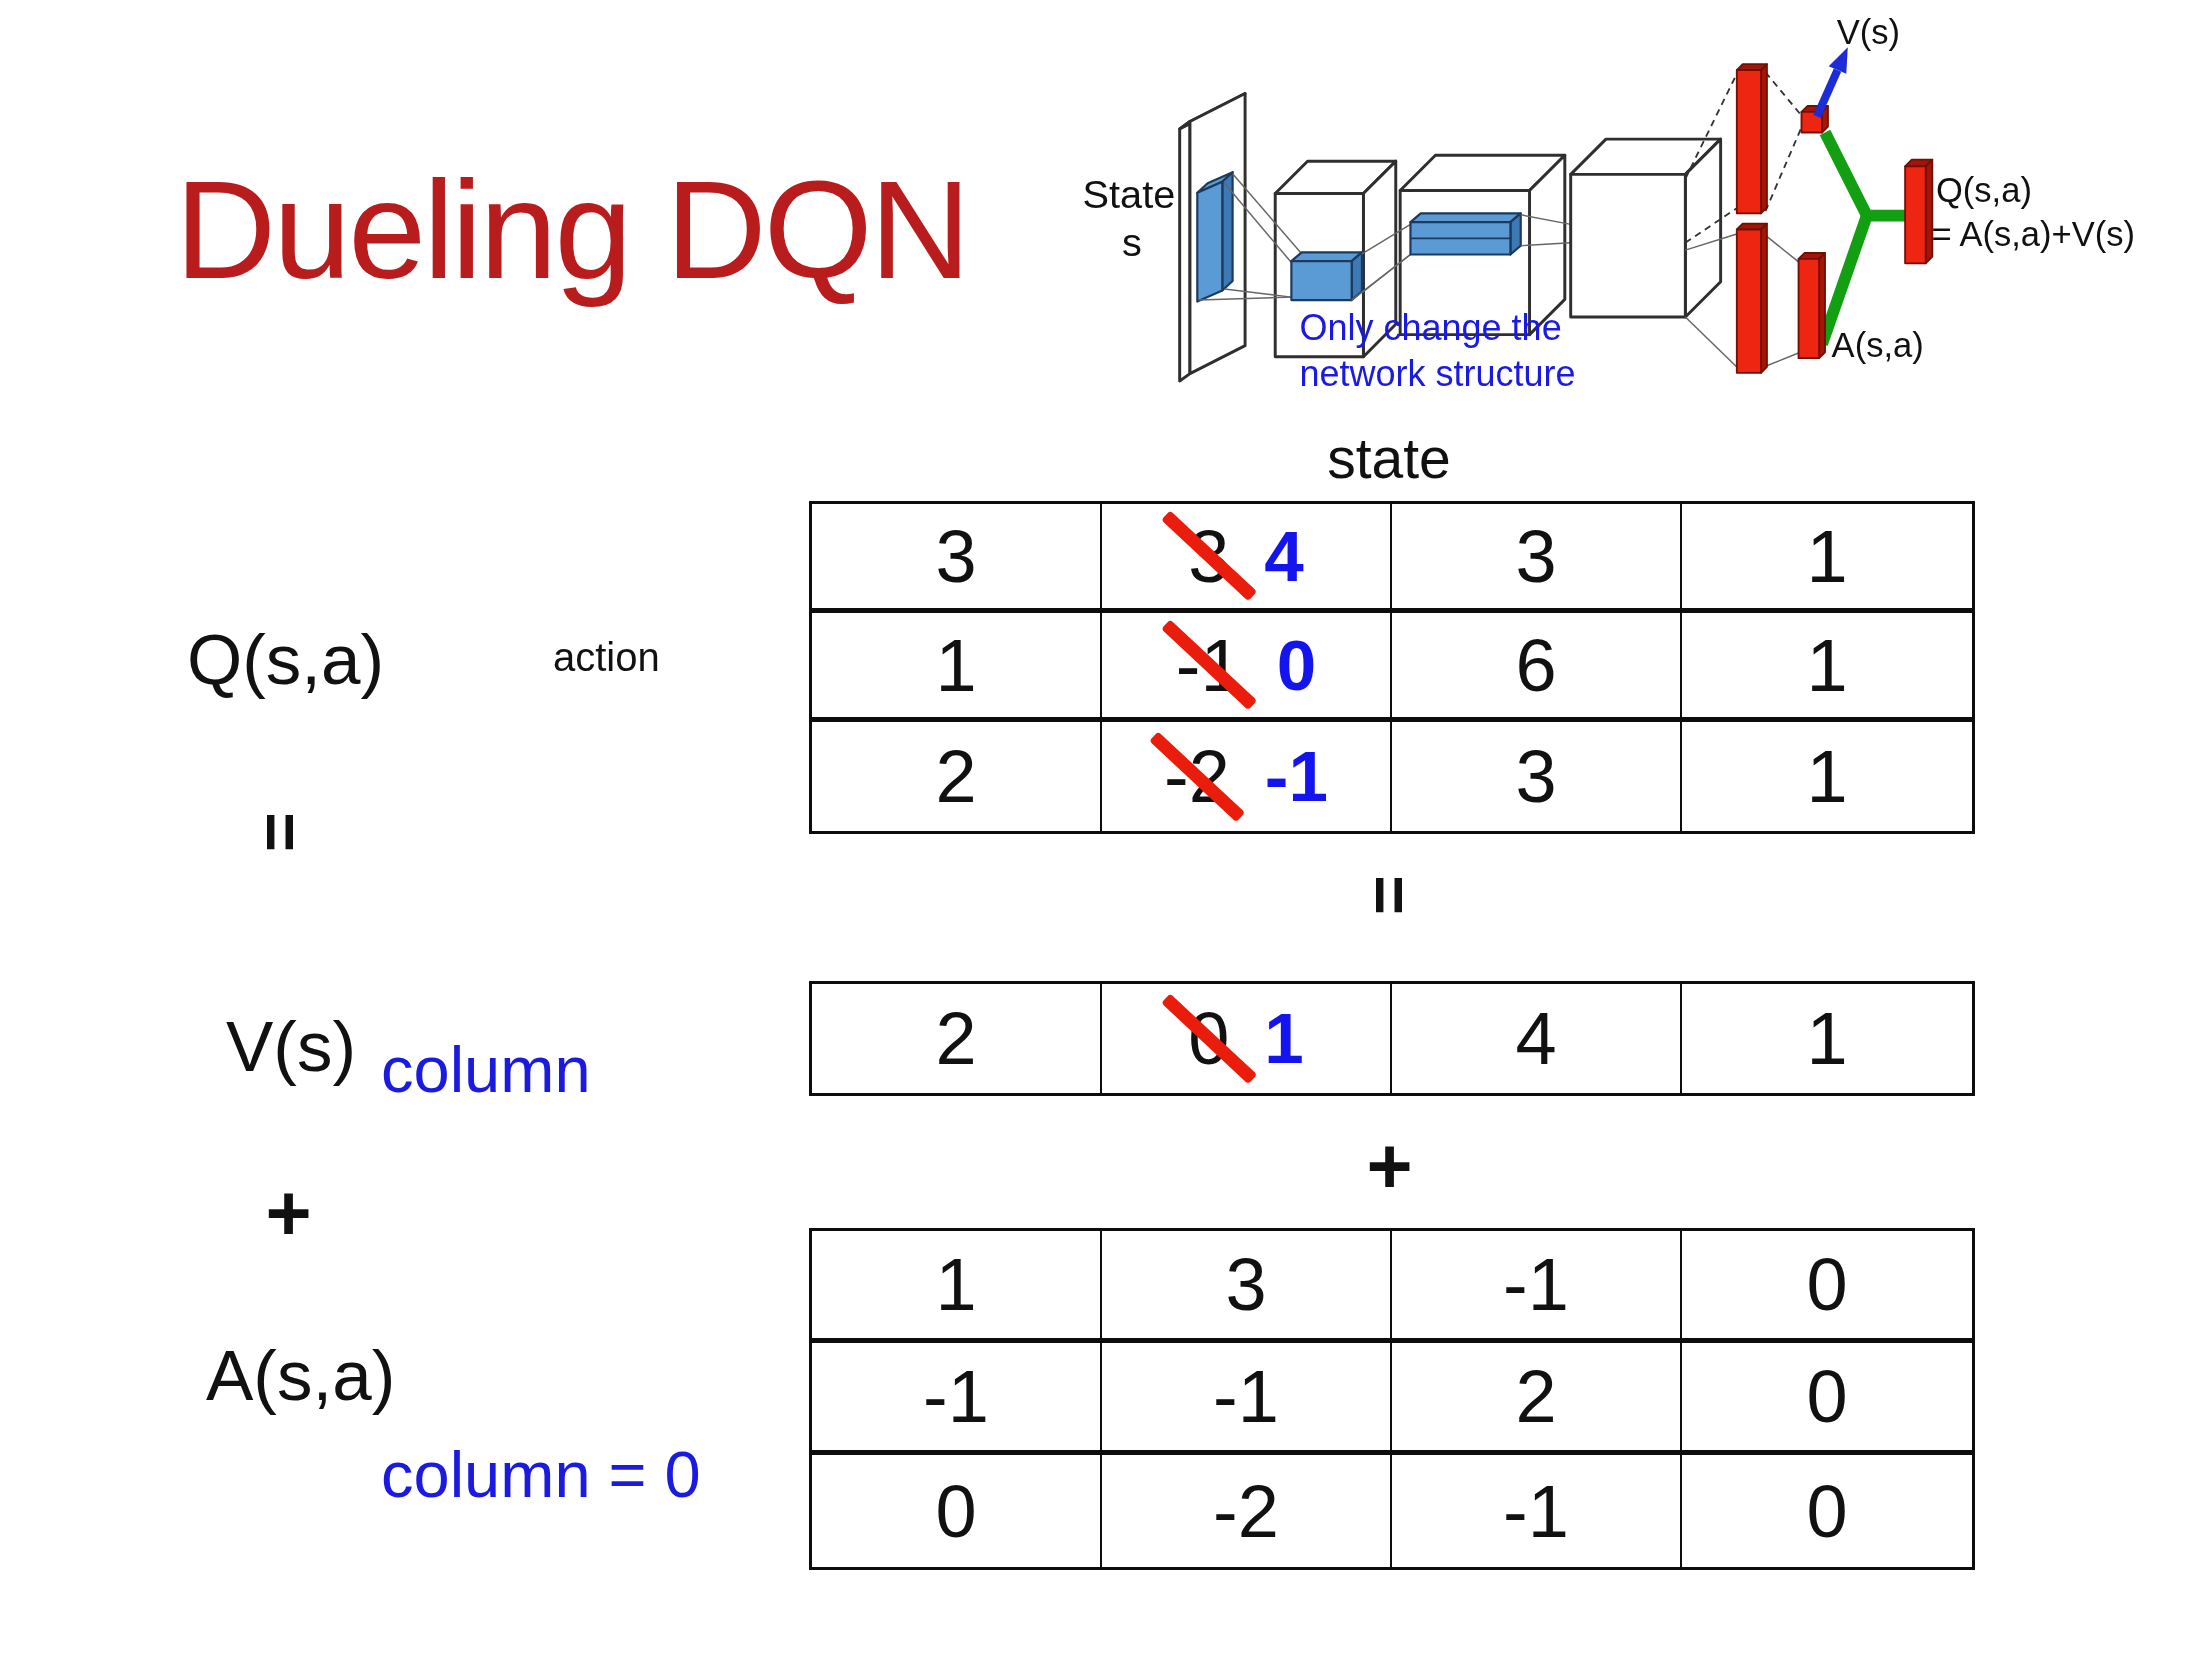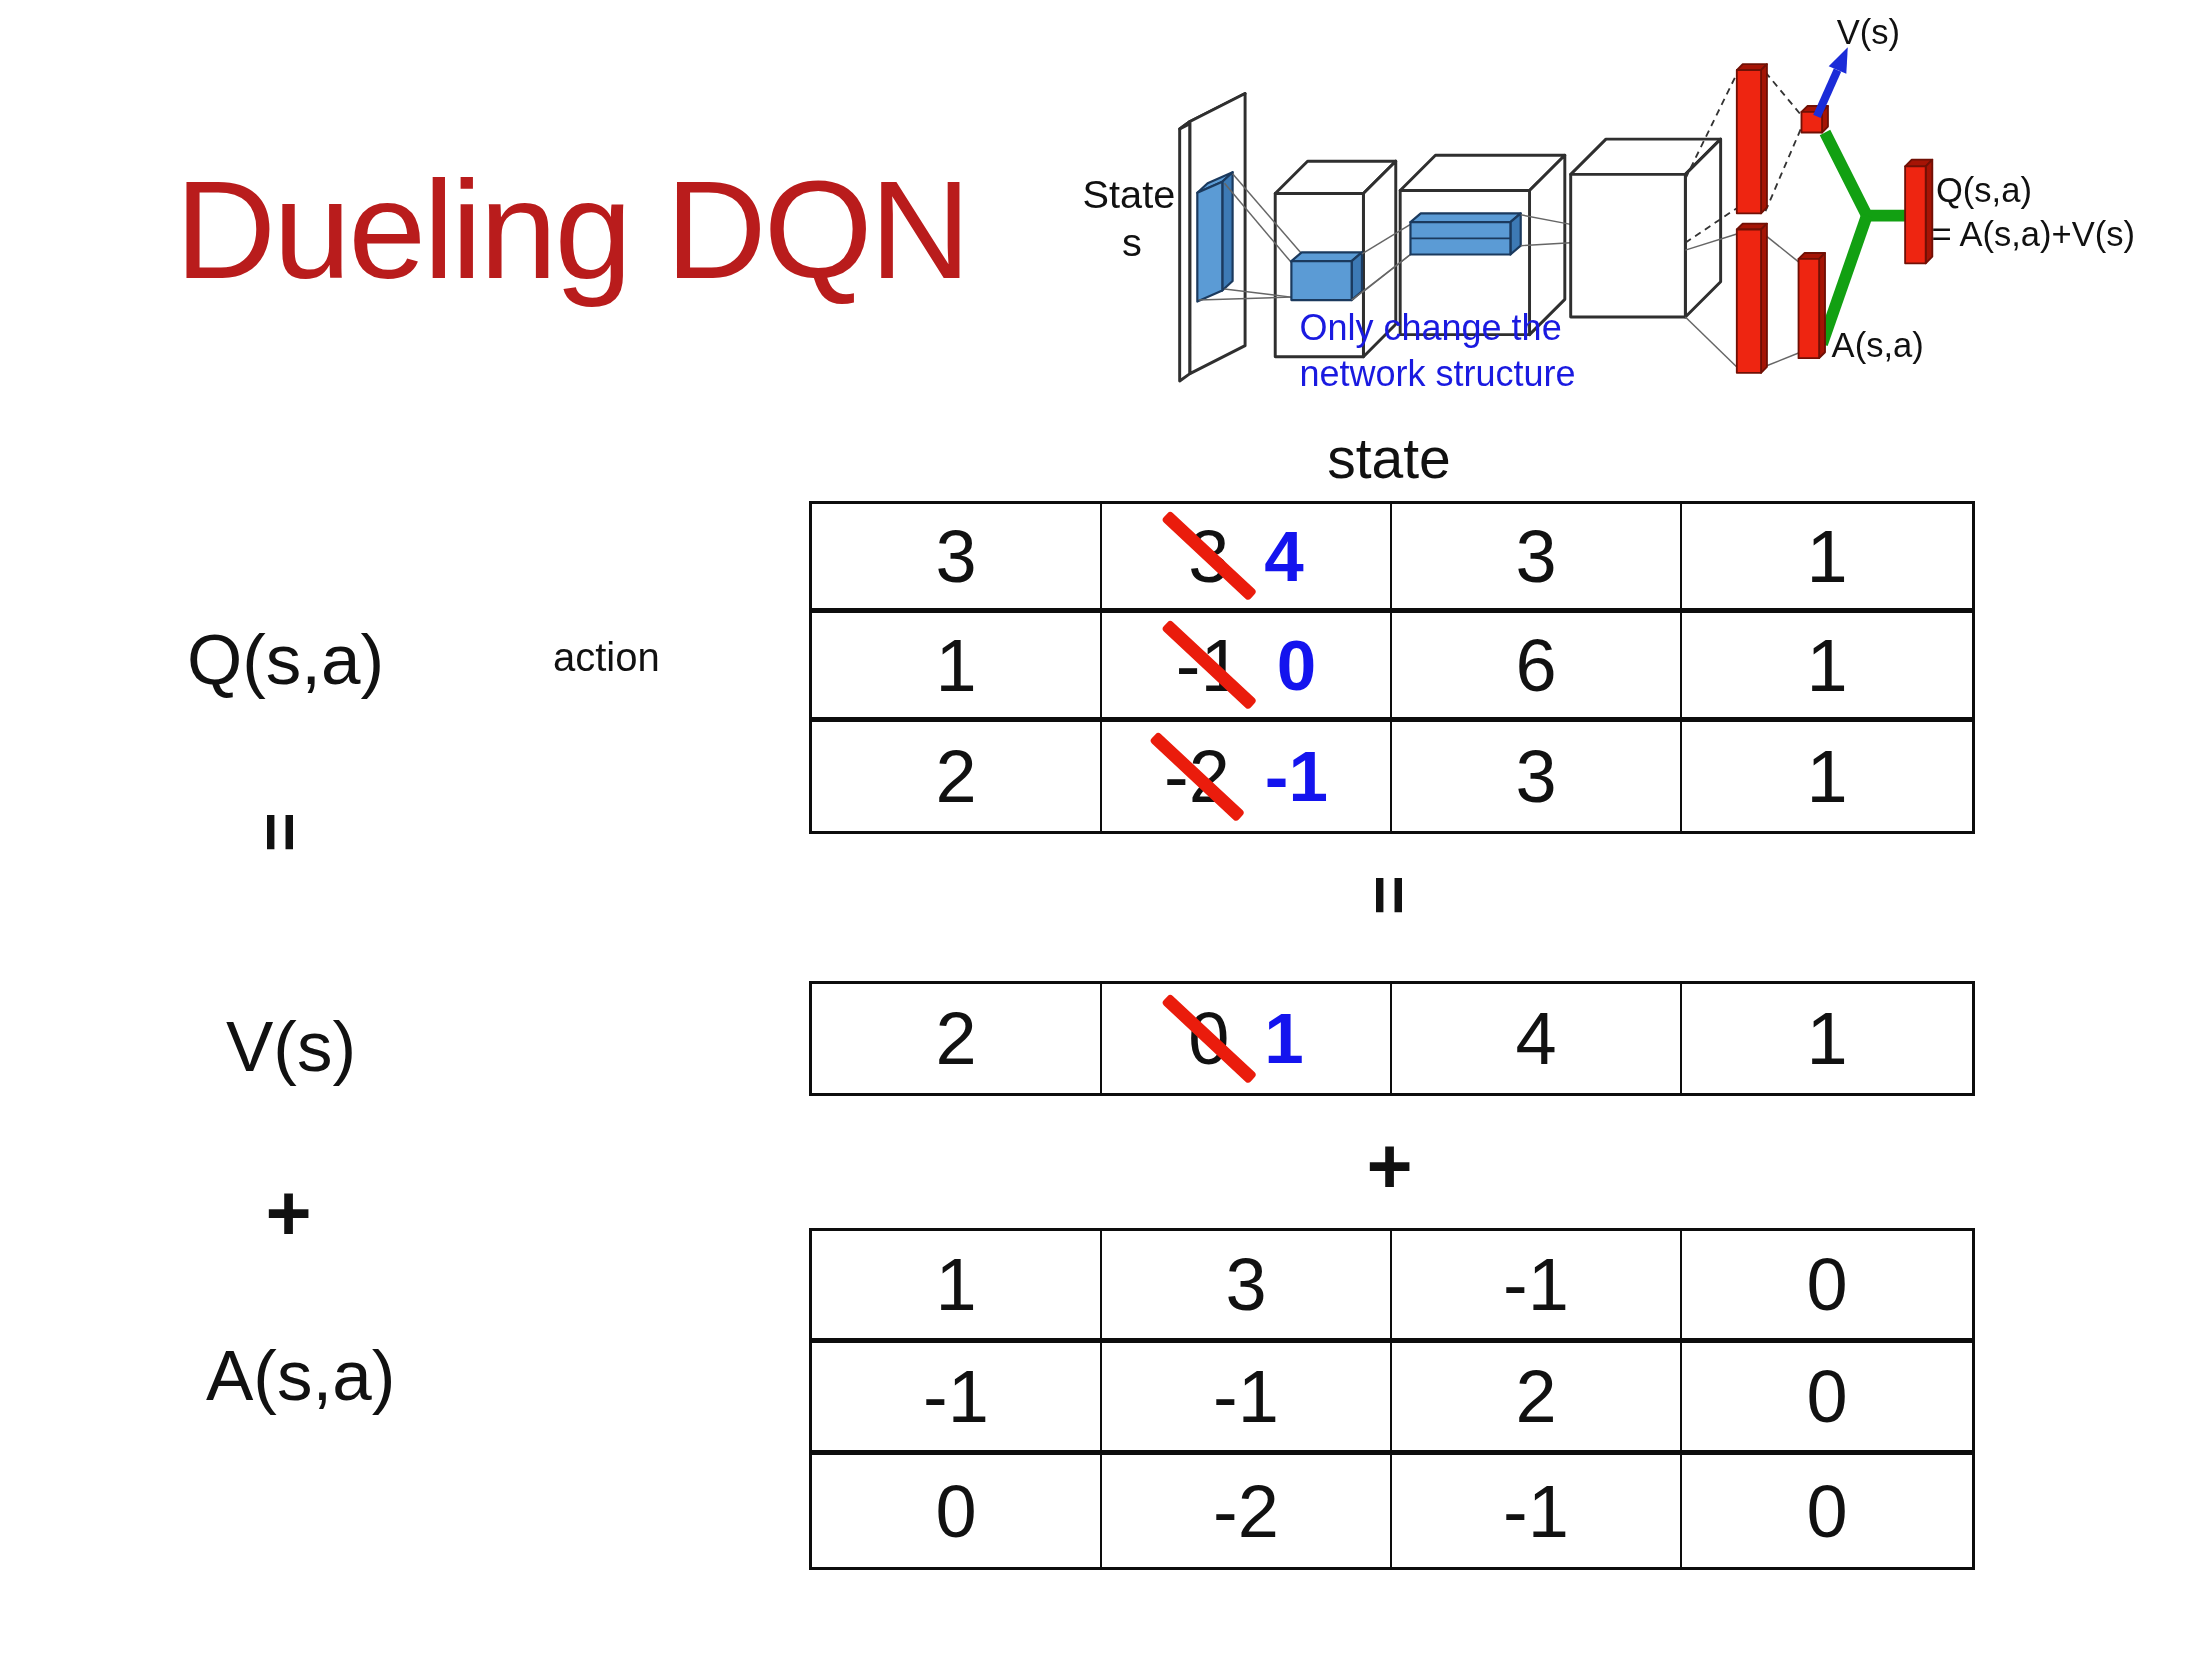--- a/index.html
+++ b/index.html
@@ -169,24 +169,26 @@
 </svg>
 
 <div id="state-header" class="abs">state</div>
 <div id="action-label" class="abs">action</div>
 <div id="q-label" class="abs">Q(s,a)</div>
 <div id="eq-left" class="abs eqbox">
     <span>=</span>
   </div>
 <div id="v-label" class="abs">V(s)</div>
 <div id="avg-note" class="abs note">
+  <div>column</div>
 </div>
 <div id="plus-left" class="abs plusbox">+</div>
 <div id="a-label" class="abs">A(s,a)</div>
 <div id="sum-note" class="abs note">
+  <div>column = 0</div>
 </div>
 
 <div id="q-table" class="abs mtable">
     <div class="cell">
       <span>3</span>
     </div>
     <div class="cell">
       <span class="old-wrap">
         <span>3</span>
         <span class="strike-line"></span>

